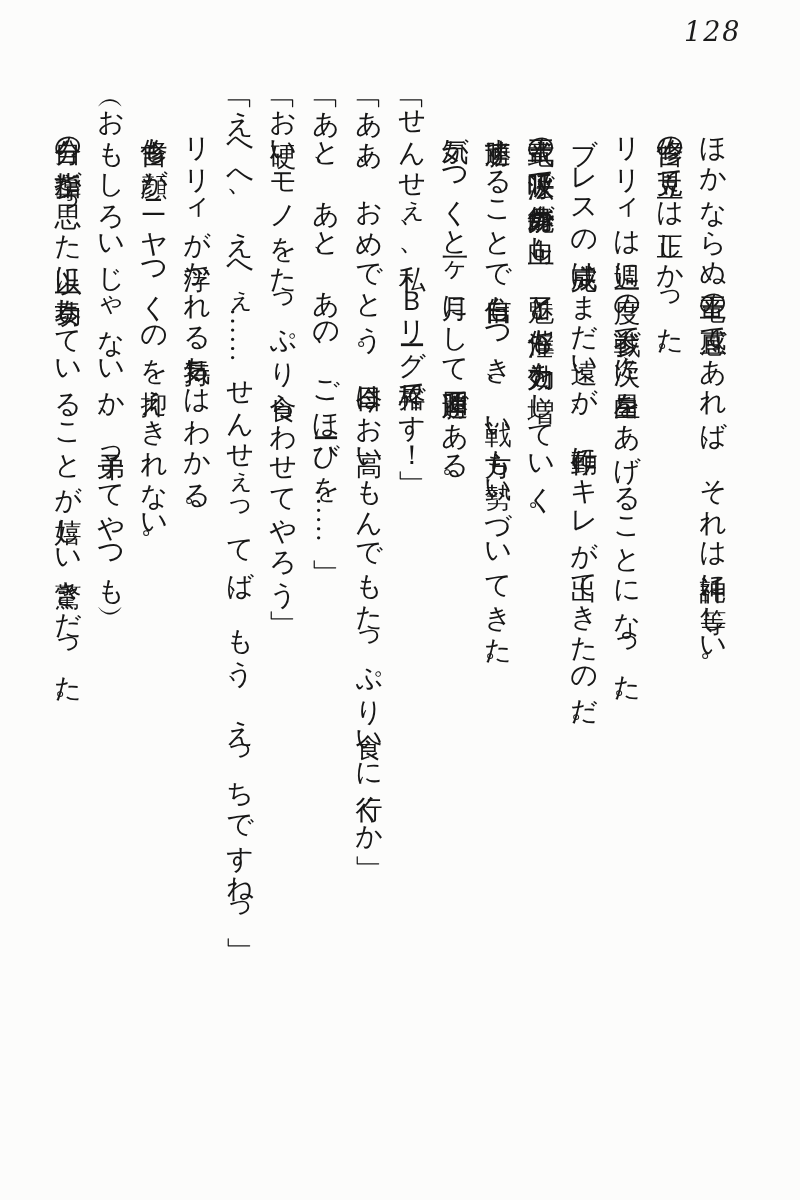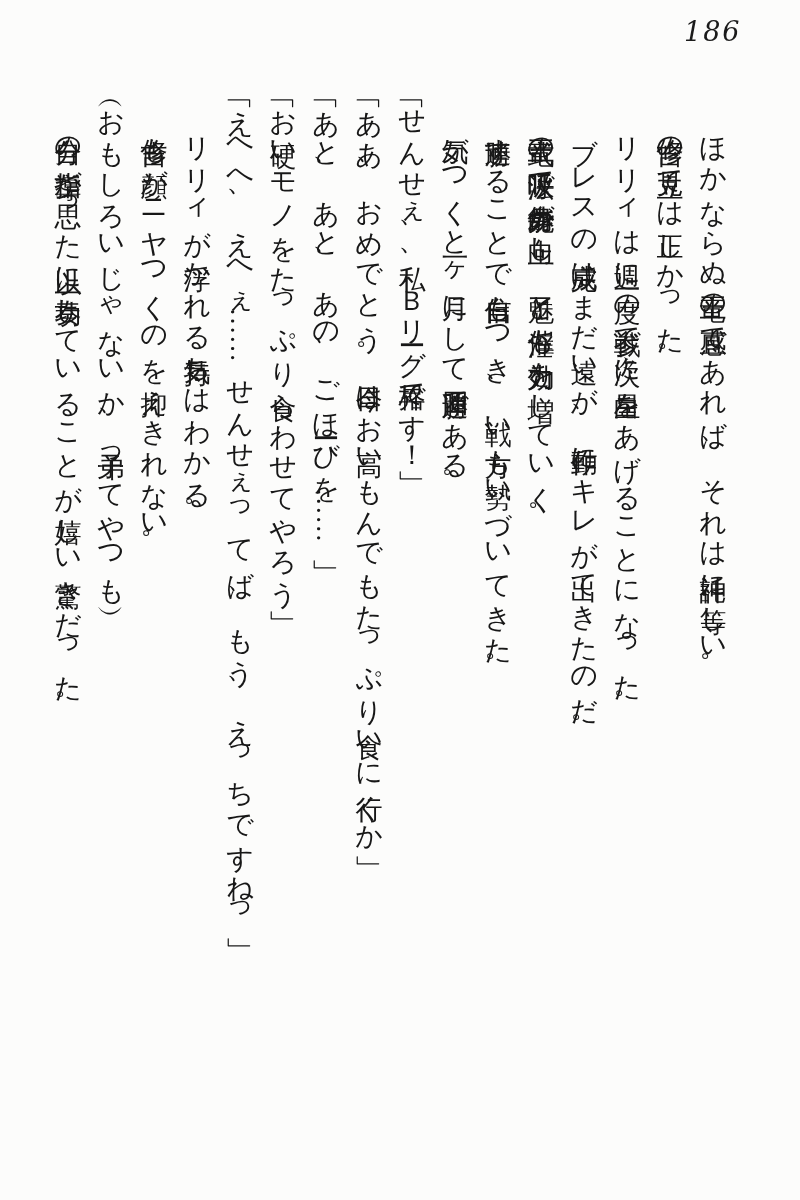--- a/index.html
+++ b/index.html
@@ -54,21 +54,21 @@
 
     .text-block p.indent {
       text-indent: 1em;
     }
   </style>
 </head>
 <body>
 
 <div class="book-page">
 
-  <div class="page-number">186</div>
+  <div class="page-number">128</div>
 
   <div class="text-block">
     <p class="indent">ほかならぬ竜王の直感であれば、それは神託に等しい。</p>
     <p class="indent">修吉の見立ては正しかった。</p>
     <p class="indent">リリィは週に一度の参戦で次々に白星をあげることになった。</p>
     <p class="indent">ブレスの完成はまだ遠いが、動作にキレが出てきたのだ。</p>
     <p class="indent">竜王式の呼吸法で身体能力が向上し、魅了と催淫も効力を増していく。</p>
     <p class="indent">連勝することで自信もつき、戦い方も勢いづいてきた。</p>
     <p class="indent">気がつくと一ヶ月にして四連勝である。</p>
     <p>「せんせぇ、私、Ｂリーグ昇格です！」</p>

